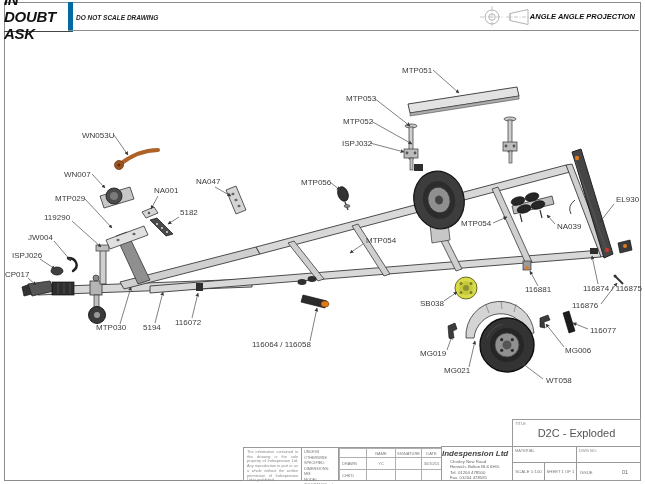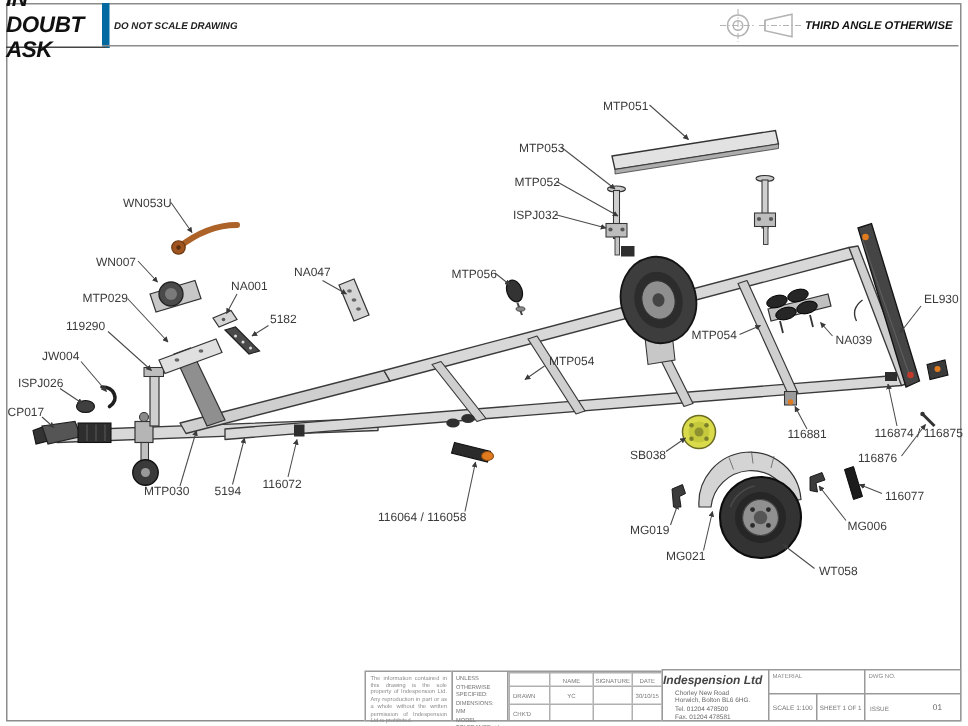--- a/index.html
+++ b/index.html
@@ -284,21 +284,21 @@
   <div class="header-line"></div>
   <svg class="proj-icon" viewBox="0 0 60 25">
     <line x1="2" y1="12" x2="26" y2="12" stroke="#b3b3b3" stroke-width="0.7" stroke-dasharray="4 1.5 1 1.5"></line>
     <line x1="14" y1="1" x2="14" y2="23" stroke="#b3b3b3" stroke-width="0.7" stroke-dasharray="4 1.5 1 1.5"></line>
     <circle cx="14" cy="12" r="7" fill="none" stroke="#b3b3b3" stroke-width="1"></circle>
     <circle cx="14" cy="12" r="3.2" fill="none" stroke="#b3b3b3" stroke-width="1"></circle>
     <line x1="28" y1="12" x2="56" y2="12" stroke="#b3b3b3" stroke-width="0.7" stroke-dasharray="4 1.5 1 1.5"></line>
     <polygon points="32,8.5 50,4.5 50,19.5 32,15.5" fill="none" stroke="#b3b3b3" stroke-width="1"></polygon>
     <line x1="32" y1="8.5" x2="32" y2="15.5" stroke="#b3b3b3" stroke-width="1"></line>
   </svg>
-  <div class="tap-label">THIRD ANGLE OTHERWISE</div>
+  <div class="tap-label">ANGLE ANGLE PROJECTION</div>
 
   <div class="tbcell tb-note">The information contained in this drawing is the sole property of Indespension Ltd. Any reproduction in part or as a whole without the written permission of Indespension Ltd is prohibited.</div>
   <div class="tbcell tb-spec">UNLESS OTHERWISE SPECIFIED:
 DIMENSIONS: MM
 MODEL TOLERANCE: +/- 0.25
 GEN. TOLERANCE: +/- 1.0
 HOLE CENTRES: +/- 0.25</div>
 
   <div class="tbcell tb-approval">
     <div></div>
@@ -316,20 +316,24 @@
   </div>
 
   <div class="tbcell tb-company">
     <div class="cname">Indespension Ltd</div>
     <div class="caddr">Chorley New Road
 Horwich, Bolton BL6 6HG.
 Tel. 01204 478500
 Fax. 01204 478581</div>
   </div>
 
+  <div class="tbcell tb-title">
+    <div class="lab">TITLE</div>
+    <div class="val">D2C - Exploded</div>
+  </div>
   <div class="tbcell tb-material">
     <div class="minilab">MATERIAL</div>
   </div>
   <div class="tbcell tb-dwg">
     <div class="minilab">DWG NO.</div>
   </div>
   <div class="tbcell tb-scale">SCALE 1:100</div>
   <div class="tbcell tb-sheet">SHEET 1 OF 1</div>
   <div class="tbcell tb-issue">
     <div class="lab">ISSUE</div>

